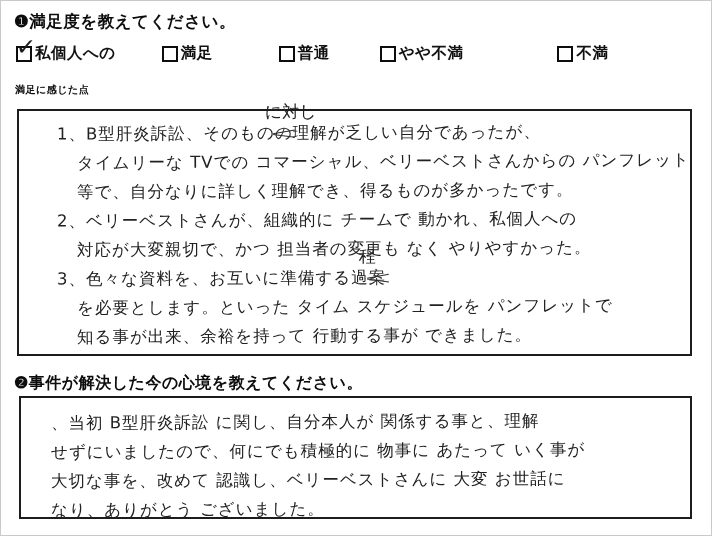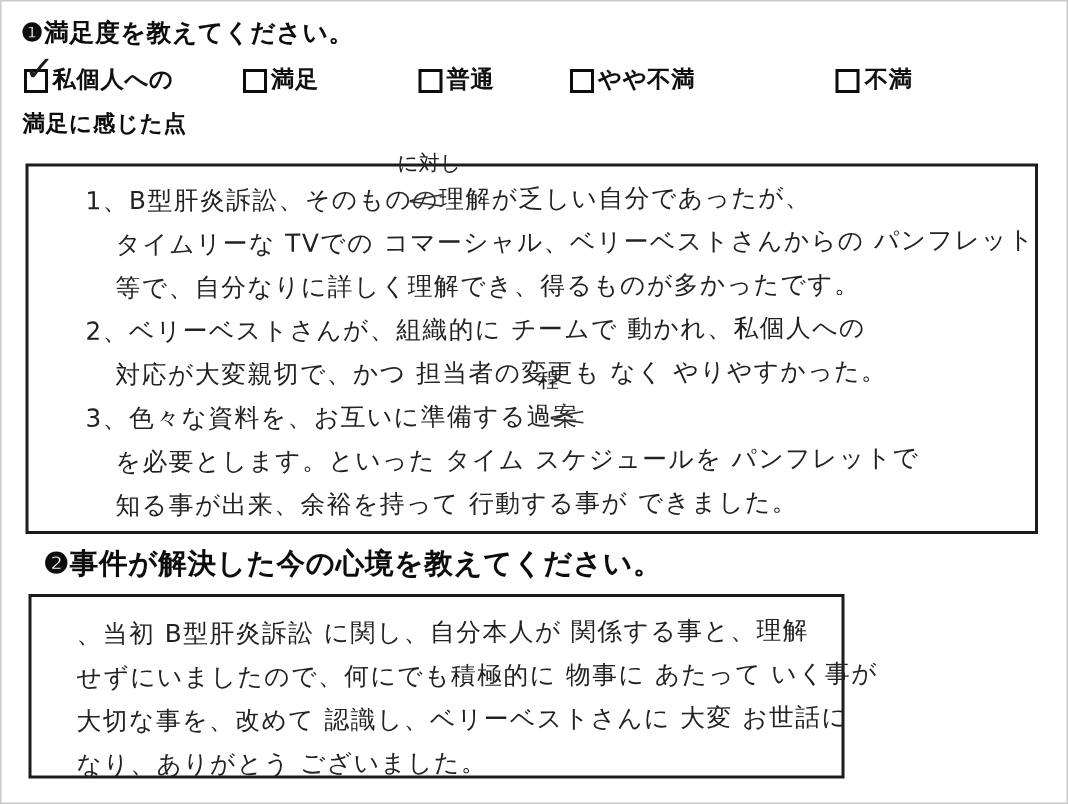--- a/index.html
+++ b/index.html
@@ -44,30 +44,30 @@
     display:none;
     position:absolute;
     left:-2px;top:-13px;
     font-size:24px;
     font-weight:normal;
     color:#1a1a1a;
     transform:rotate(3deg);
     line-height:1;
   }
   .opt.checked .check{display:block;}
-  #answer-heading{position:absolute;left:14px;top:72px;font-size:15px;}
+  #answer-heading{position:absolute;left:14px;top:82px;font-size:10px;}
   .answer-box{
     position:absolute;
     box-sizing:border-box;
     border:2px solid #1c1c1c;
     background:#fff;
   }
   #box1{left:16px;top:108px;width:675px;height:247px;padding-top:7px;}
-  #box2{left:18px;top:395px;width:544px;height:123px;padding-top:9px;}
-  #q2-title{position:absolute;left:13px;top:362px;font-size:19px;margin-left:15px;}
+  #box2{left:18px;top:395px;width:673px;height:123px;padding-top:9px;}
+  #q2-title{position:absolute;left:13px;top:372px;font-size:16px;}
   .hw-line{
     position:relative;
     height:29px;
     line-height:29px;
     white-space:nowrap;
     font-family:"DejaVu Sans",sans-serif;
     font-size:16.5px;
     color:#222;
     letter-spacing:1px;
     transform:rotate(-0.3deg);
@@ -81,26 +81,25 @@
   .strike::after{
     content:"";
     position:absolute;left:-2px;right:-2px;
     border-top:1.8px solid #2a2a2a;
   }
   .strike::before{top:45%;transform:rotate(-10deg);}
   .strike::after{top:58%;transform:rotate(8deg);}
   .insert-above{
     position:absolute;
     left:-10px;top:-15px;
-    font-size:14px;
+    font-size:17px;
     line-height:1;
     letter-spacing:0;
     color:#222;
     white-space:nowrap;
-    font-family:Liberation Mono, monospace;
   }
 </style>
 </head>
 <body>
 
 <div id="page">
 
   <div id="q1-title" class="printed">❶満足度を教えてください。</div>
 
   <div id="options">

